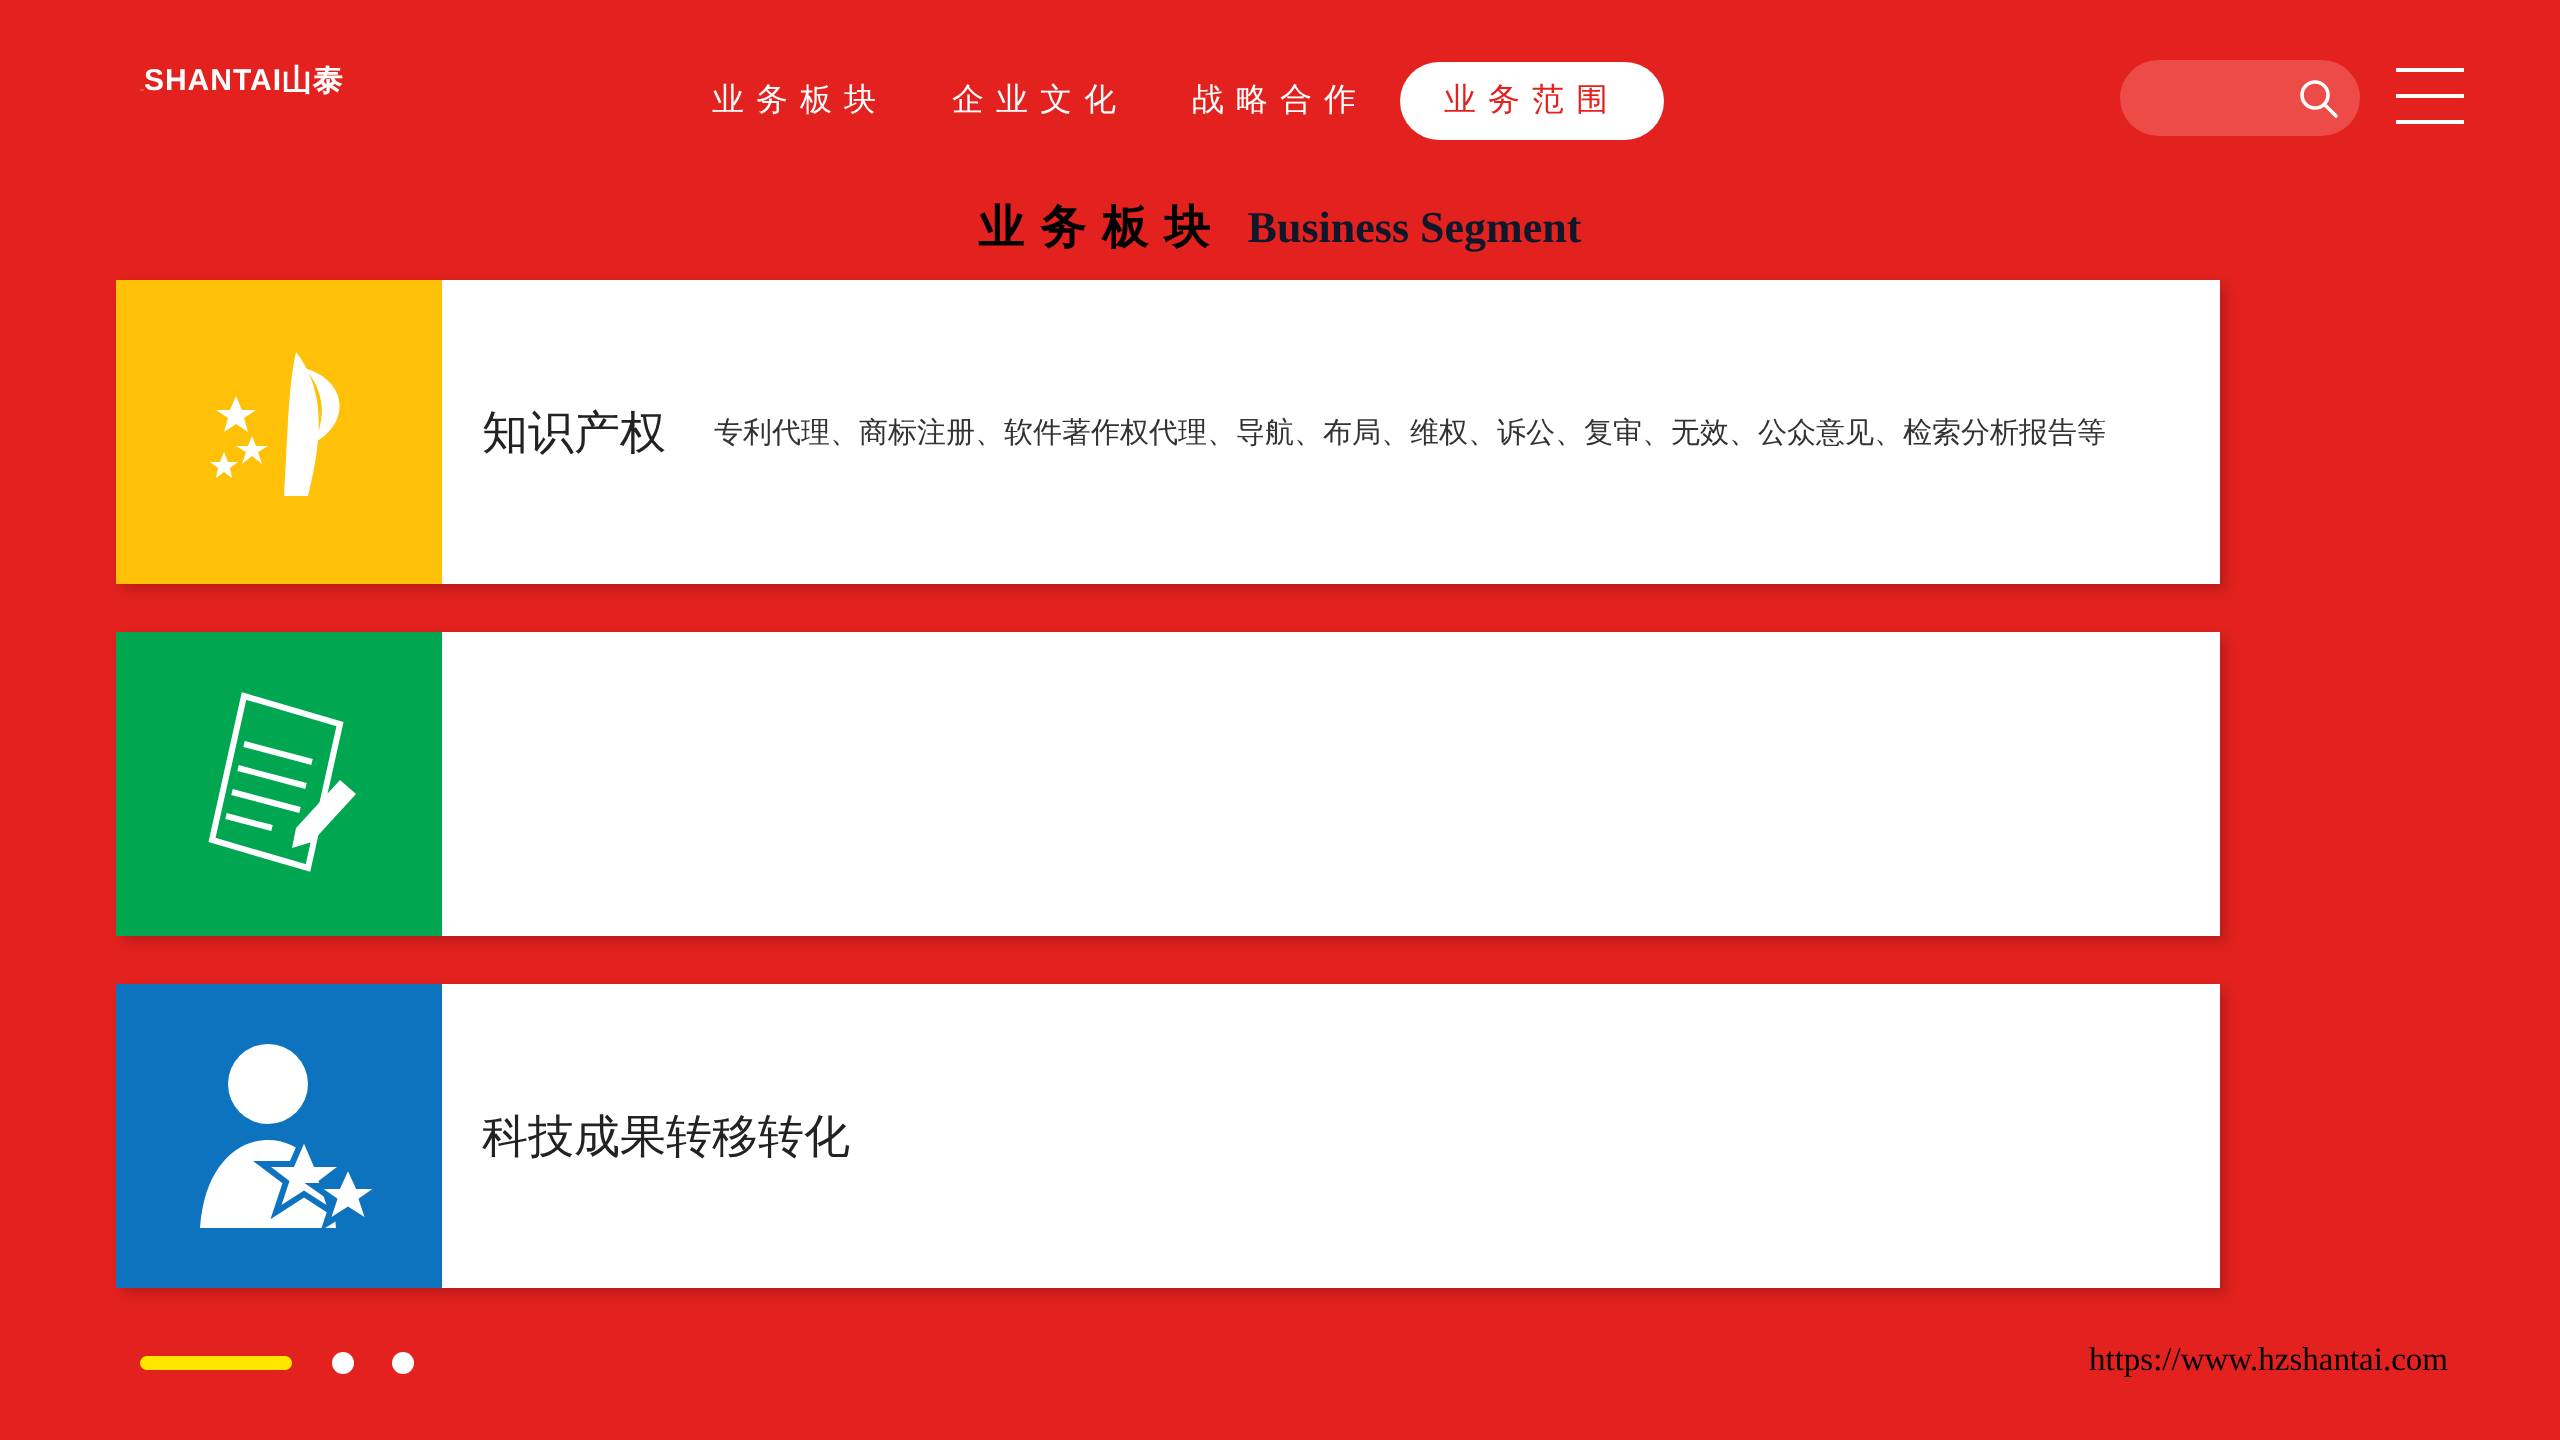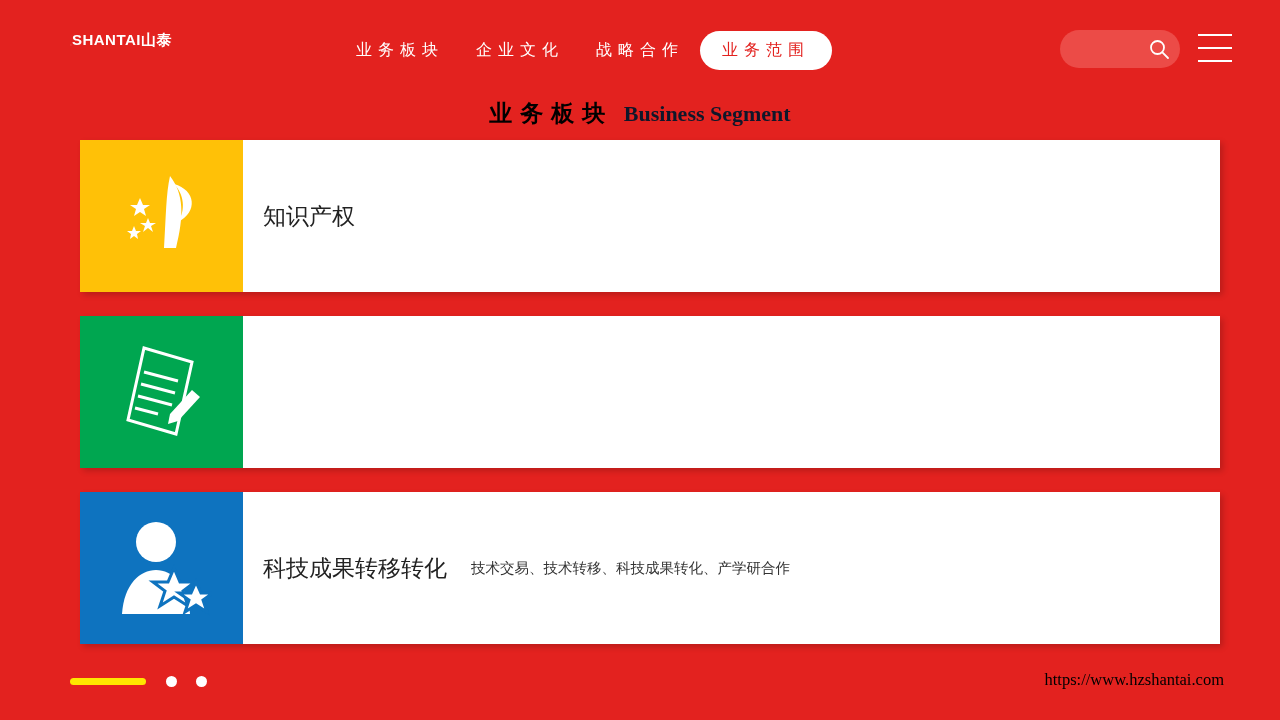--- a/index.html
+++ b/index.html
@@ -90,22 +90,22 @@
   }
   .title-en {
     display: inline-block; vertical-align: baseline;
     color: #0f172a; font-size: 22px; font-weight: bold;
     margin-left: 6px;
     font-family: "Liberation Serif", serif;
   }
 
   
   .cards {
-    position: absolute; top: 140px; left: 80px;
-    width: 1140px;
+    position: absolute; top: 140px; left: 58px;
+    width: 1052px;
   }
   .card {
     position: relative;
     height: 152px;
     margin-bottom: 24px;
     background: #ffffff;
     display: flex;
     box-shadow: 3px 3px 6px rgba(0,0,0,0.18);
   }
   .card-icon {
@@ -203,20 +203,21 @@
       <svg width="96" height="92" viewBox="0 0 96 92">
         <path d="M56,6 C70,24 70,46 62,78 L50,78 C52,46 52,24 56,6 Z" fill="#ffffff"></path>
         <path d="M60,14 C82,20 84,42 64,52 C72,40 70,24 60,14 Z" fill="#ffffff"></path>
         <polygon points="26,28 29,35 36,35 30,39 32,46 26,42 20,46 22,39 16,35 23,35" fill="#ffffff"></polygon>
         <polygon points="34,48 36,53 42,53 37,56 39,62 34,58 29,62 31,56 26,53 32,53" fill="#ffffff"></polygon>
         <polygon points="20,56 22,61 27,61 23,64 24,69 20,66 16,69 17,64 13,61 18,61" fill="#ffffff"></polygon>
       </svg>
     </div>
     <div class="card-body">
       <div class="card-title">知识产权</div>
+      <div class="card-desc">专利代理、商标注册、软件著作权代理、导航、布局、维权、诉公、复审、无效、公众意见、检索分析报告等</div>
     </div>
   </div>
 
   <div class="card">
     <div class="card-icon" style="background:#00a650">
       <svg width="96" height="100" viewBox="0 0 96 100">
         <path d="M30,6 L78,20 L62,92 L14,78 Z" fill="none" stroke="#ffffff" stroke-width="3"></path>
         <line x1="30" y1="30" x2="64" y2="39" stroke="#ffffff" stroke-width="3"></line>
         <line x1="27" y1="42" x2="61" y2="51" stroke="#ffffff" stroke-width="3"></line>
         <line x1="24" y1="54" x2="58" y2="63" stroke="#ffffff" stroke-width="3"></line>
@@ -230,21 +231,20 @@
     <div class="card-icon" style="background:#0e73bf">
       <svg width="100" height="104" viewBox="0 0 100 104">
         <circle cx="44" cy="26" r="20" fill="#ffffff"></circle>
         <path d="M10,98 C12,68 28,54 44,54 C60,54 76,68 78,98 Z" fill="#ffffff"></path>
         <polygon points="62,52 68,66 83,66 71,75 76,90 62,81 48,90 53,75 41,66 56,66" fill="#ffffff" stroke="#0e73bf" stroke-width="3"></polygon>
         <polygon points="84,66 89,77 101,77 91,84 95,96 84,89 73,96 77,84 67,77 79,77" fill="#ffffff" stroke="#0e73bf" stroke-width="3"></polygon>
       </svg>
     </div>
     <div class="card-body">
       <div class="card-title">科技成果转移转化</div>
-      <div class="card-desc">技术交易、技术转移、科技成果转化、产学研合作</div>
     </div>
   </div>
 </div>
 
 <div class="dots">
   <div class="dot-bar"></div>
   <div class="dot"></div>
   <div class="dot"></div>
 </div>
 

